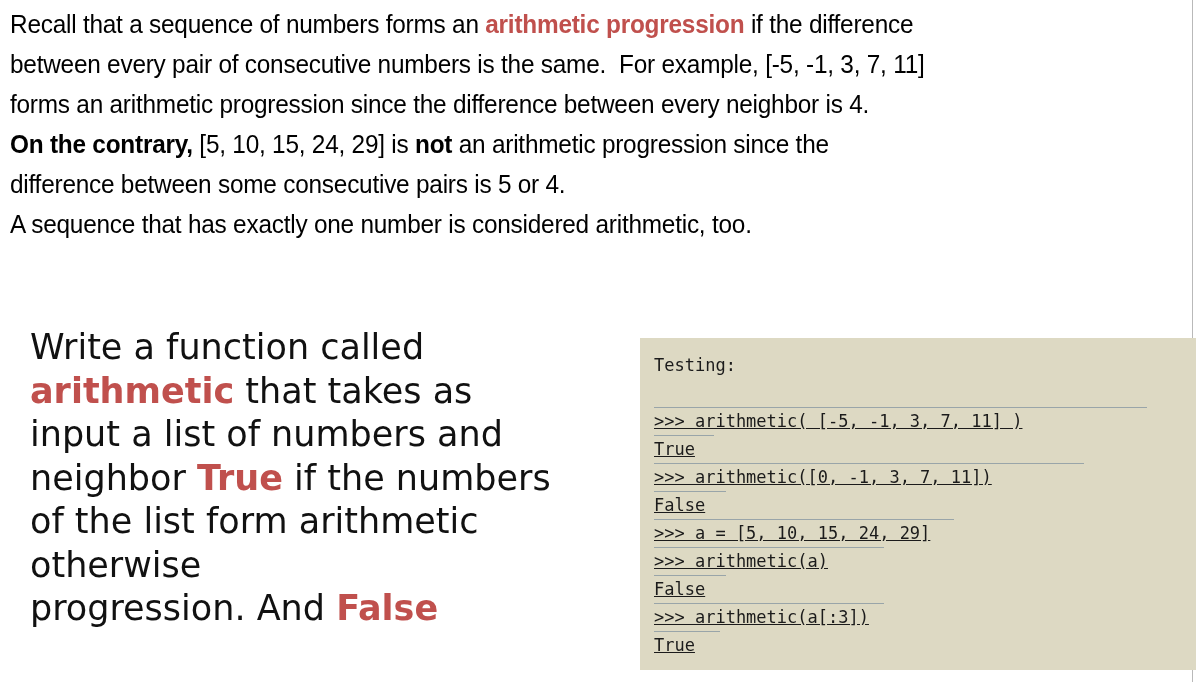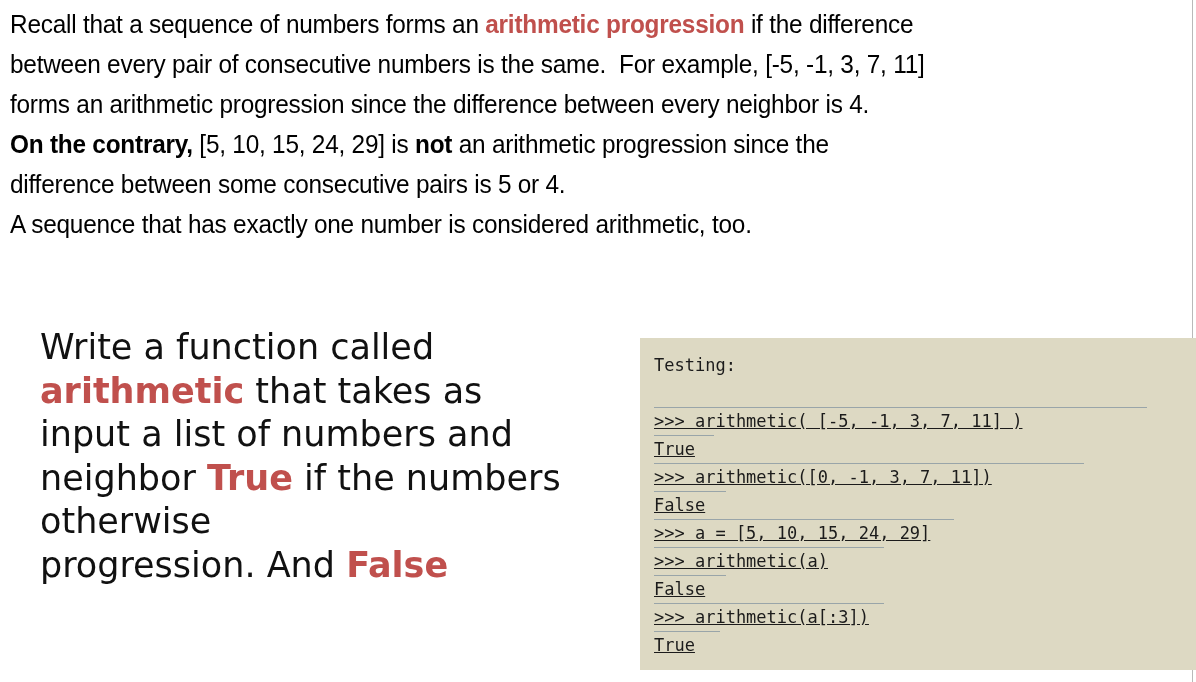--- a/index.html
+++ b/index.html
@@ -57,21 +57,20 @@
     top: 326px;
     width: 600px;
     font-family: "DejaVu Sans", sans-serif;
     font-size: 35px;
     line-height: 43.5px;
     color: #111111;
   }
   #task .ln {
     white-space: pre;
     display: block;
-    margin-left: 10px;
   }
   #task .hl {
     color: #c0504d;
     font-weight: bold;
   }
 
   
   #code-panel {
     position: absolute;
     left: 640px;
@@ -129,20 +128,21 @@
     <div class="ln"><span class="bd">On the contrary,</span><span> [5, 10, 15, 24, 29] is </span><span class="bd">not</span><span> an arithmetic progression since the</span></div>
     <div class="ln"><span>difference between some consecutive pairs is 5 or 4.</span></div>
     <div class="ln"><span>A sequence that has exactly one number is considered arithmetic, too.</span></div>
   </div>
 
 <div id="task">
     <div class="ln"><span>Write a function called</span></div>
     <div class="ln"><span class="hl">arithmetic</span><span> that takes as</span></div>
     <div class="ln"><span>input a list of numbers and</span></div>
     <div class="ln"><span>neighbor </span><span class="hl">True</span><span> if the numbers</span></div>
+    <div class="ln"><span>of the list form arithmetic</span></div>
     <div class="ln"><span>otherwise</span></div>
     <div class="ln"><span>progression. And </span><span class="hl">False</span></div>
   </div>
 
 <div id="code-panel">
   <div class="heading">Testing:</div>
   <div id="code-lines">
       <div class="code-line ol w-long">&gt;&gt;&gt; arithmetic( [-5, -1, 3, 7, 11] )</div>
       <div class="code-line ol w-short">True</div>
       <div class="code-line ol w-med">&gt;&gt;&gt; arithmetic([0, -1, 3, 7, 11])</div>

